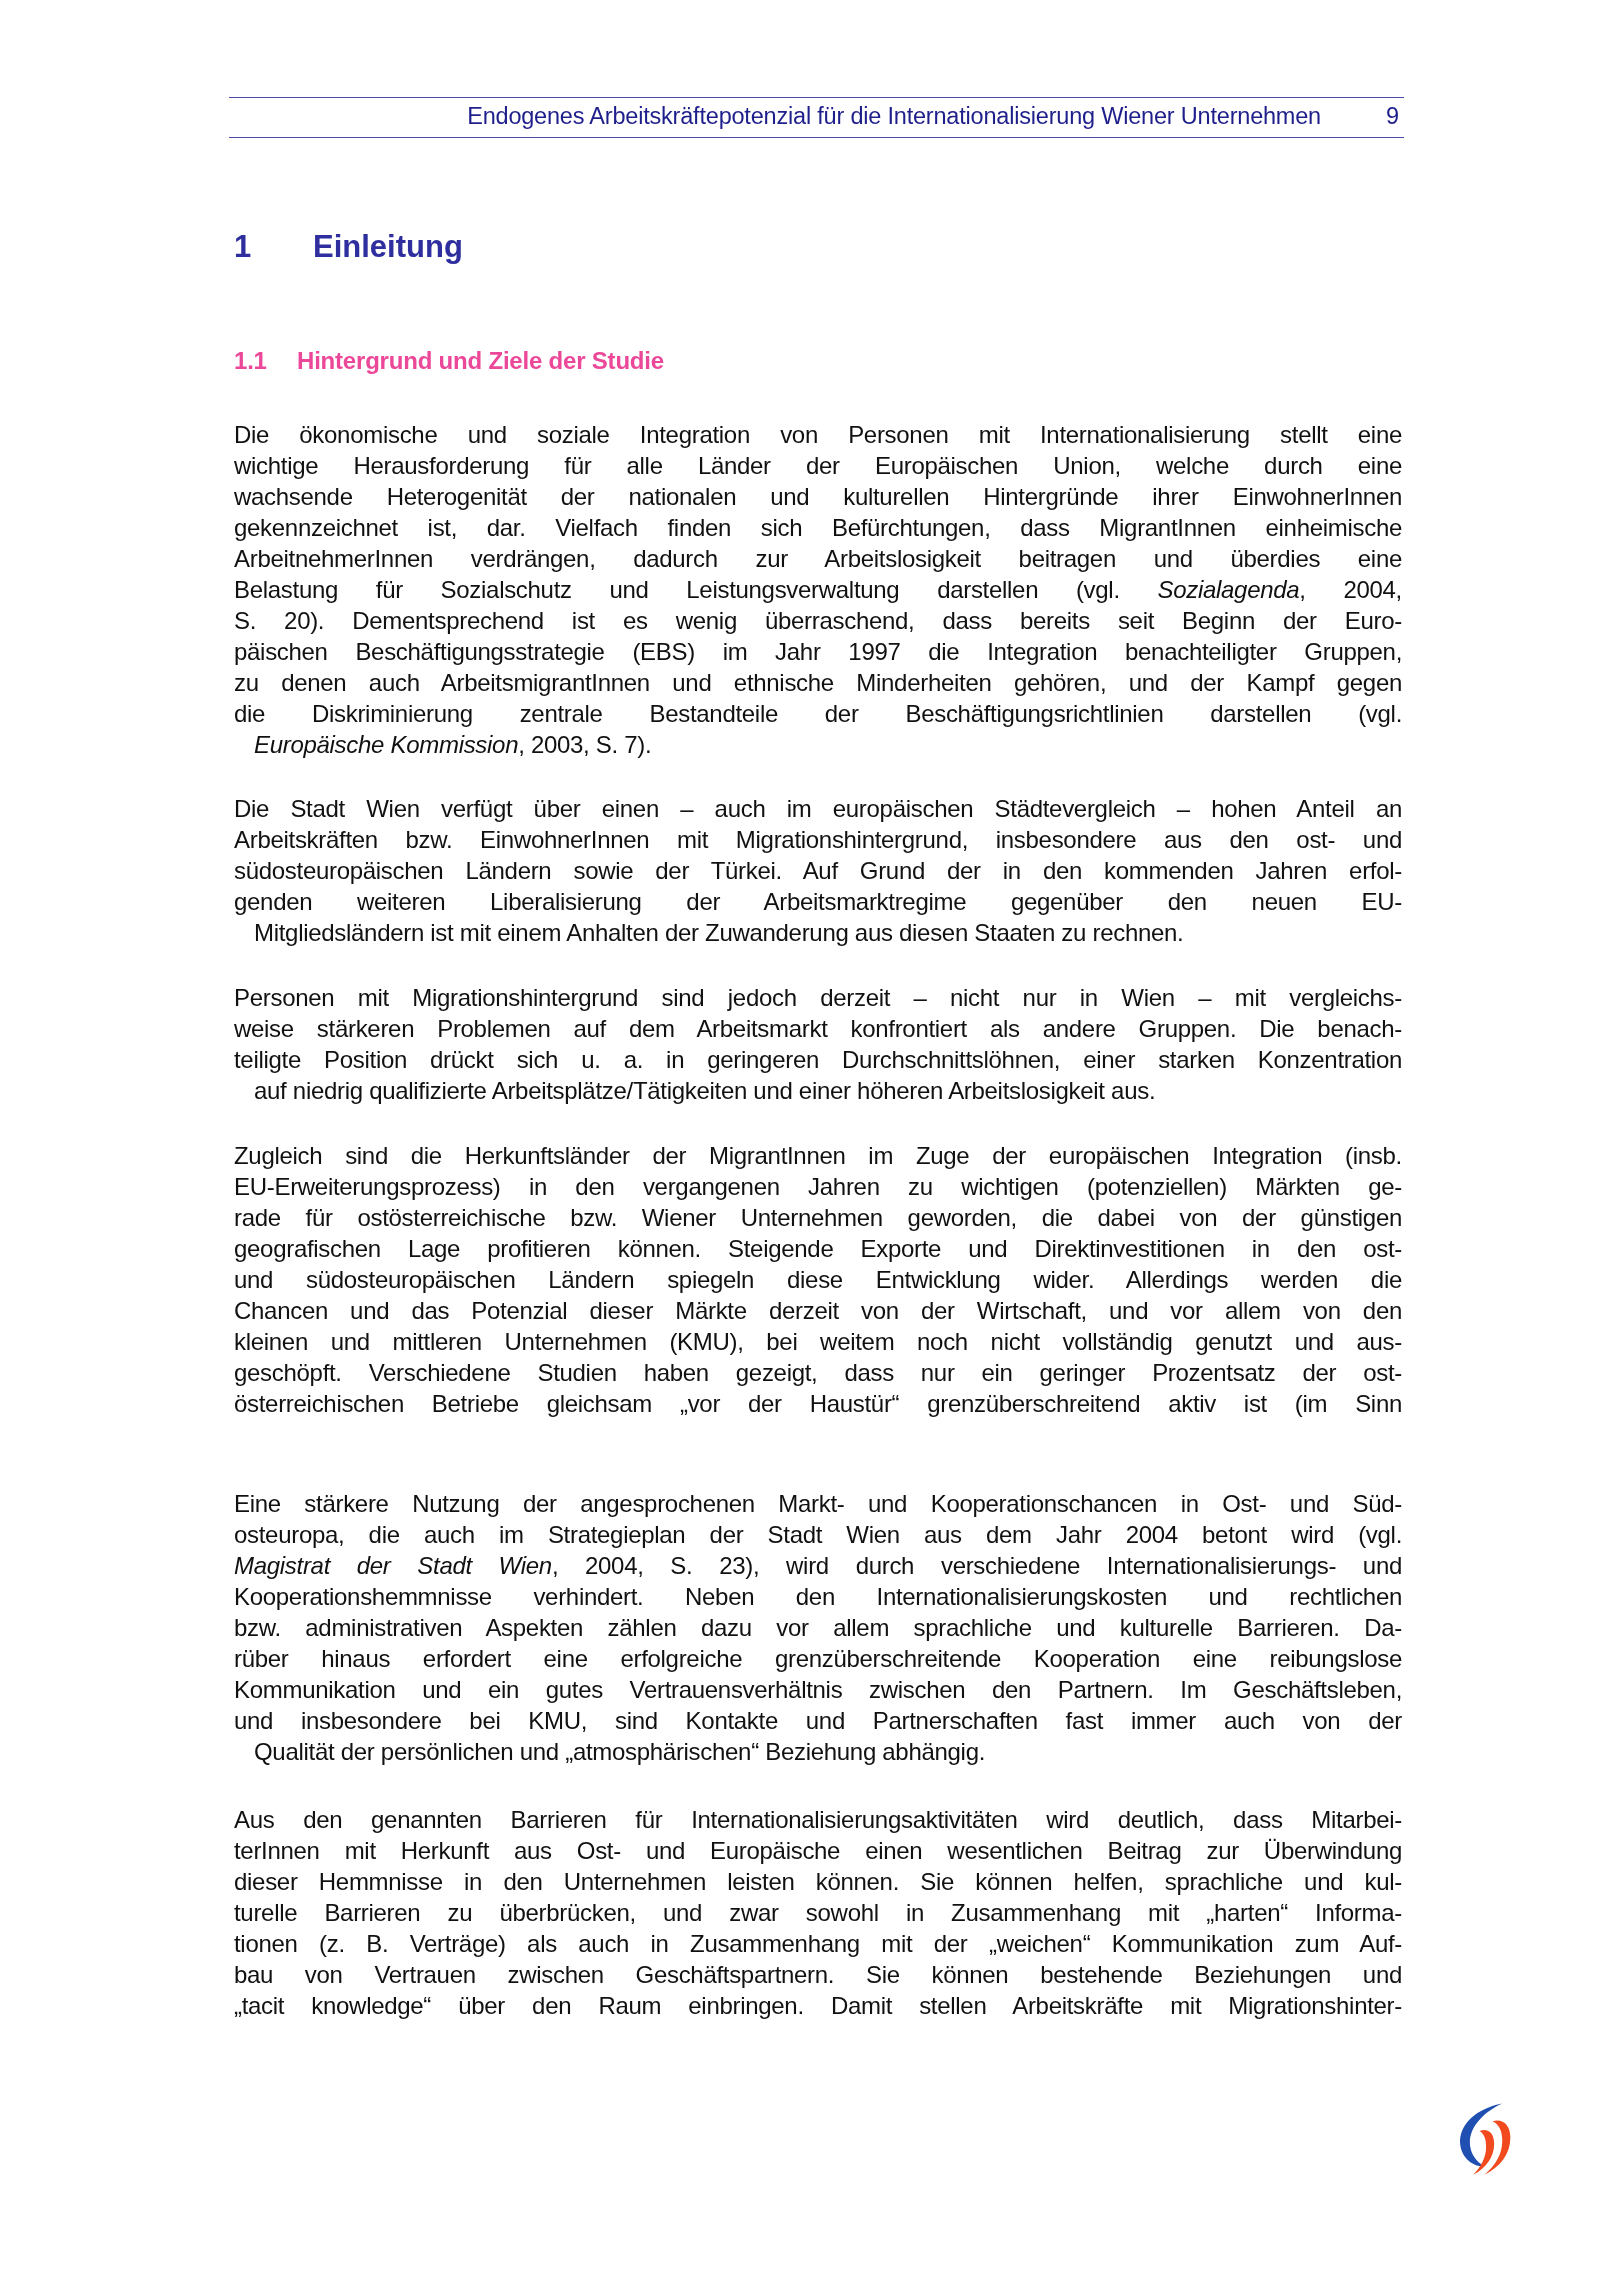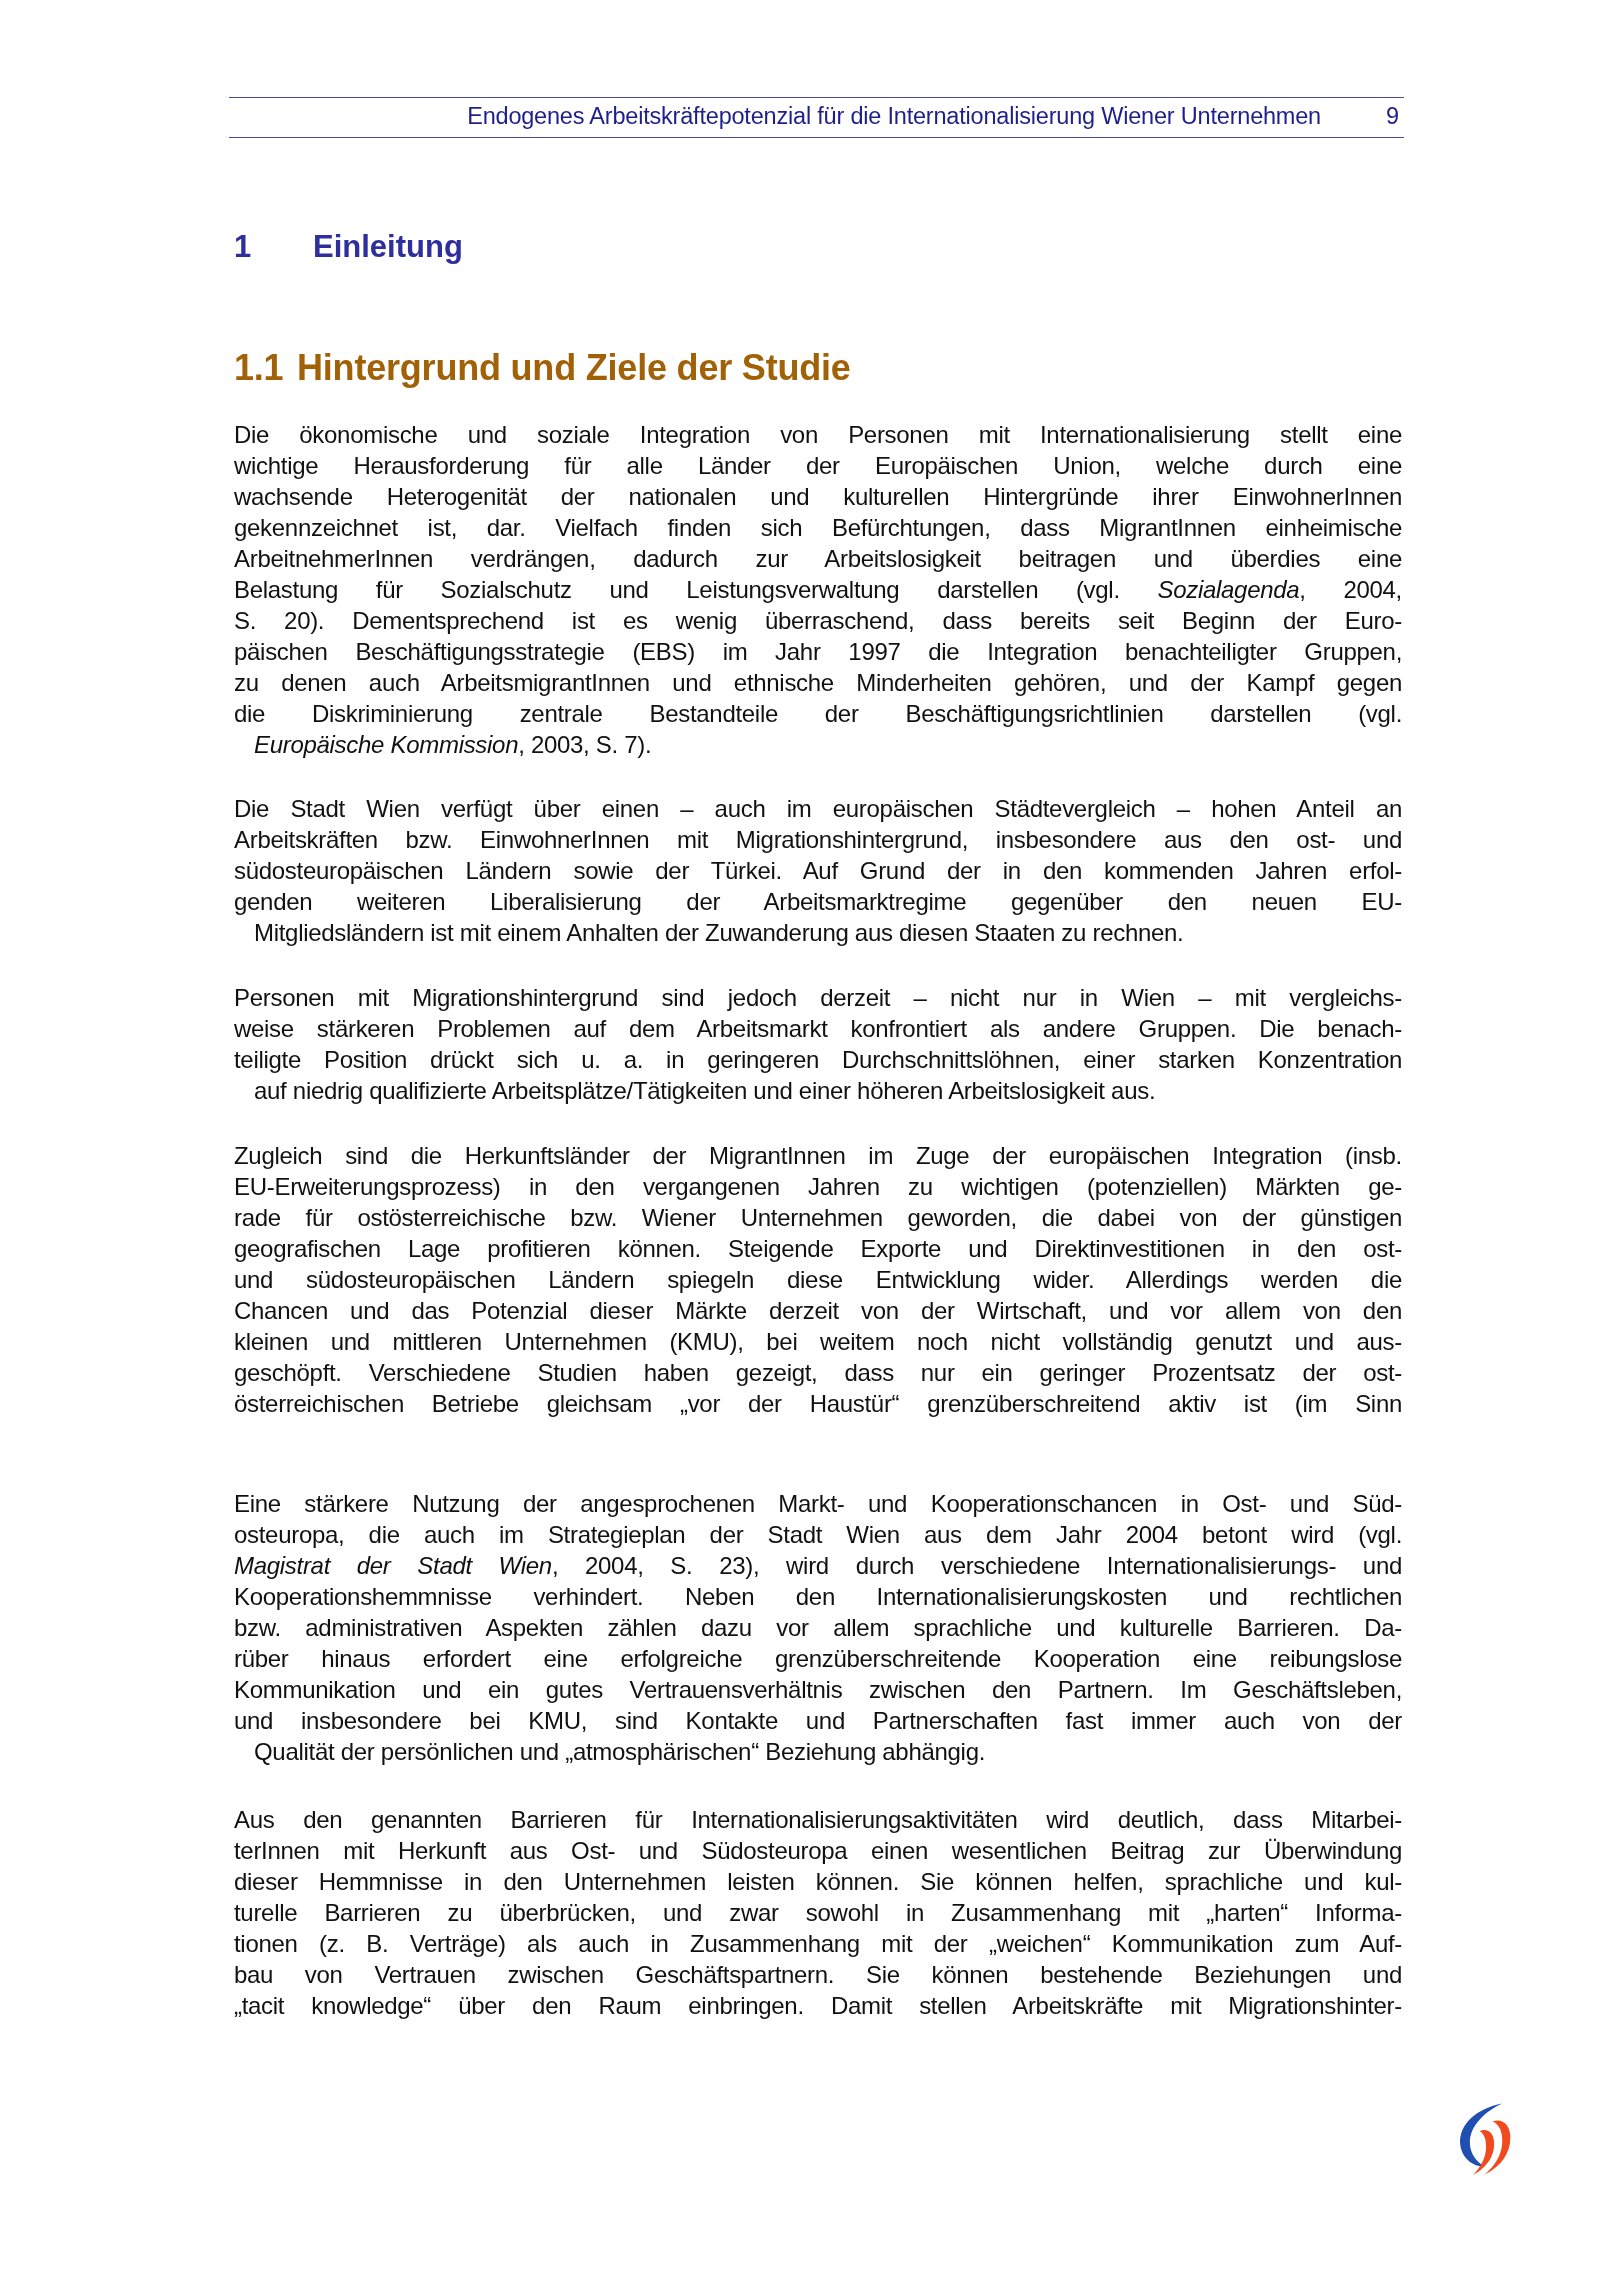--- a/index.html
+++ b/index.html
@@ -3,21 +3,21 @@
 <meta charset="utf-8">
 <style>
   html, body { margin: 0; padding: 0; background: #ffffff; }
   body { width: 1622px; height: 2295px; position: relative; overflow: hidden; font-family: "Liberation Sans", sans-serif; }
   .page { position: absolute; left: 0; top: 0; width: 1622px; height: 1882px; }
   .header { position: absolute; left: 229px; top: 97px; width: 1175px; height: 39px; border-top: 1.6px solid #4a4aa8; border-bottom: 1.6px solid #4a4aa8; }
   .header-title { position: absolute; right: 83px; top: 4.9px; font-size: 23.5px; color: #1f1f8c; white-space: nowrap; letter-spacing: -0.2px; }
   .header-page { position: absolute; right: 4.9px; top: 4.9px; font-size: 23.5px; color: #1f1f8c; }
   .h1 { position: absolute; left: 234px; top: 229px; font-size: 31px; font-weight: bold; color: #2e2e9e; white-space: nowrap; }
   .h1 .num { display: inline-block; width: 79px; }
-  .h2 { position: absolute; left: 234px; top: 347px; font-size: 36px; font-weight: bold; color: #a16207; white-space: nowrap; letter-spacing: -0.2px; }
+  .h2 { position: absolute; left: 234px; top: 347px; font-size: 24px; font-weight: bold; color: #ec4899; white-space: nowrap; letter-spacing: -0.2px; }
   .h2 .num { display: inline-block; width: 63px; }
   .body-text { position: absolute; left: 234px; width: 1168px; font-size: 24px; color: #111111; }
   .line { display: block; height: 31px; line-height: 31px; text-align: justify; text-align-last: justify; white-space: nowrap; overflow: visible; letter-spacing: -0.3px; }
   .line.last { text-align-last: left; margin-left: 20px; }
   .line i { font-style: italic; }
   .logo { position: absolute; left: 1452px; top: 2097px; width: 73px; height: 81px; }
 </style>
 </head>
 <body>
 
@@ -79,21 +79,21 @@
       <span class="line"><i>Magistrat der Stadt Wien</i>, 2004, S. 23), wird durch verschiedene Internationalisierungs- und</span>
       <span class="line">Kooperationshemmnisse verhindert. Neben den Internationalisierungskosten und rechtlichen</span>
       <span class="line">bzw. administrativen Aspekten zählen dazu vor allem sprachliche und kulturelle Barrieren. Da-</span>
       <span class="line">rüber hinaus erfordert eine erfolgreiche grenzüberschreitende Kooperation eine reibungslose</span>
       <span class="line">Kommunikation und ein gutes Vertrauensverhältnis zwischen den Partnern. Im Geschäftsleben,</span>
       <span class="line">und insbesondere bei KMU, sind Kontakte und Partnerschaften fast immer auch von der</span>
       <span class="line last">Qualität der persönlichen und „atmosphärischen“ Beziehung abhängig.</span>
     </div>
   <div class="body-text" style="top:1804px">
       <span class="line">Aus den genannten Barrieren für Internationalisierungsaktivitäten wird deutlich, dass Mitarbei-</span>
-      <span class="line">terInnen mit Herkunft aus Ost- und Südosteuropa einen wesentlichen Beitrag zur Überwindung</span>
+      <span class="line">terInnen mit Herkunft aus Ost- und Europäische einen wesentlichen Beitrag zur Überwindung</span>
       <span class="line">dieser Hemmnisse in den Unternehmen leisten können. Sie können helfen, sprachliche und kul-</span>
       <span class="line">turelle Barrieren zu überbrücken, und zwar sowohl in Zusammenhang mit „harten“ Informa-</span>
       <span class="line">tionen (z. B. Verträge) als auch in Zusammenhang mit der „weichen“ Kommunikation zum Auf-</span>
       <span class="line">bau von Vertrauen zwischen Geschäftspartnern. Sie können bestehende Beziehungen und</span>
       <span class="line">„tacit knowledge“ über den Raum einbringen. Damit stellen Arbeitskräfte mit Migrationshinter-</span>
     </div>
 
   <div class="logo">
     <svg width="73" height="81" viewBox="0 0 90 100">
       <path d="M62 8 C30 14 8 34 10 58 C12 76 26 86 40 86 C30 80 22 70 22 56 C22 36 40 18 62 8 Z" fill="#1f4fb0"></path>

